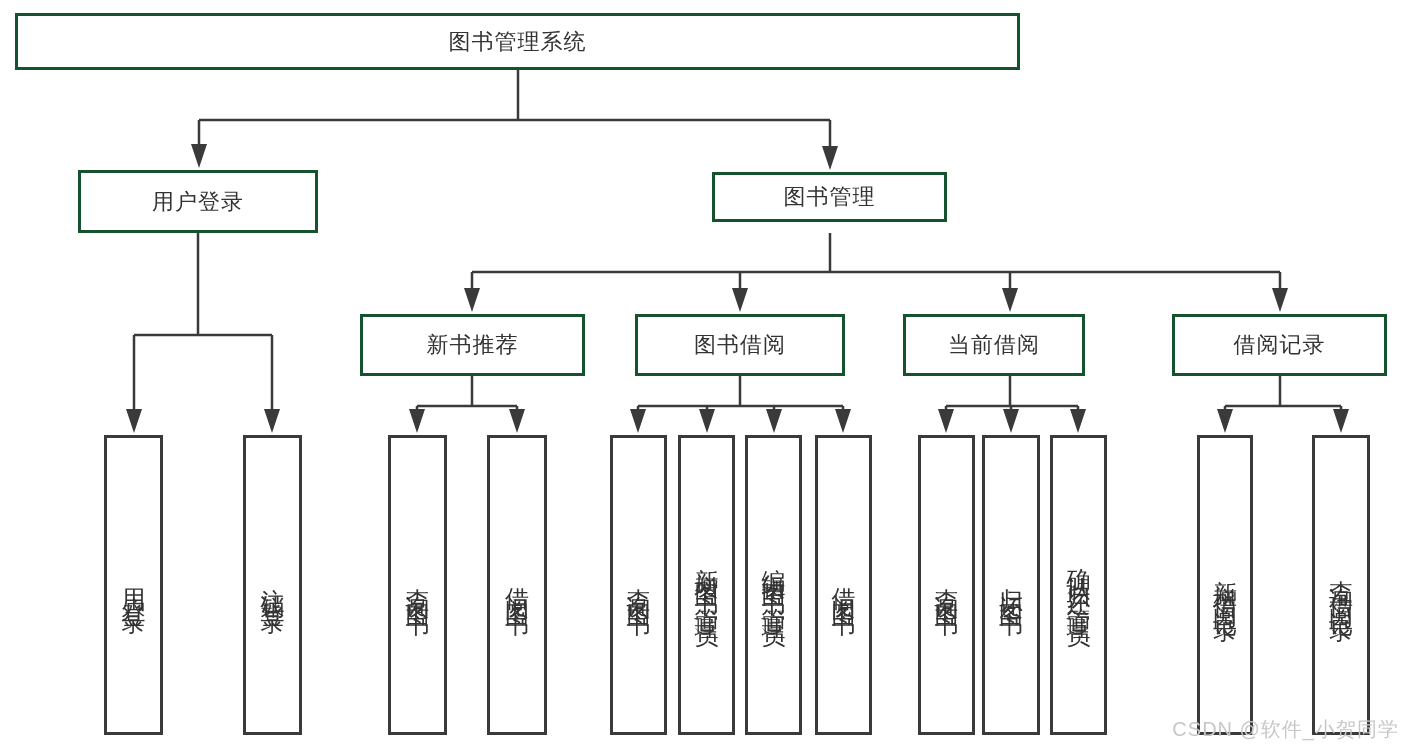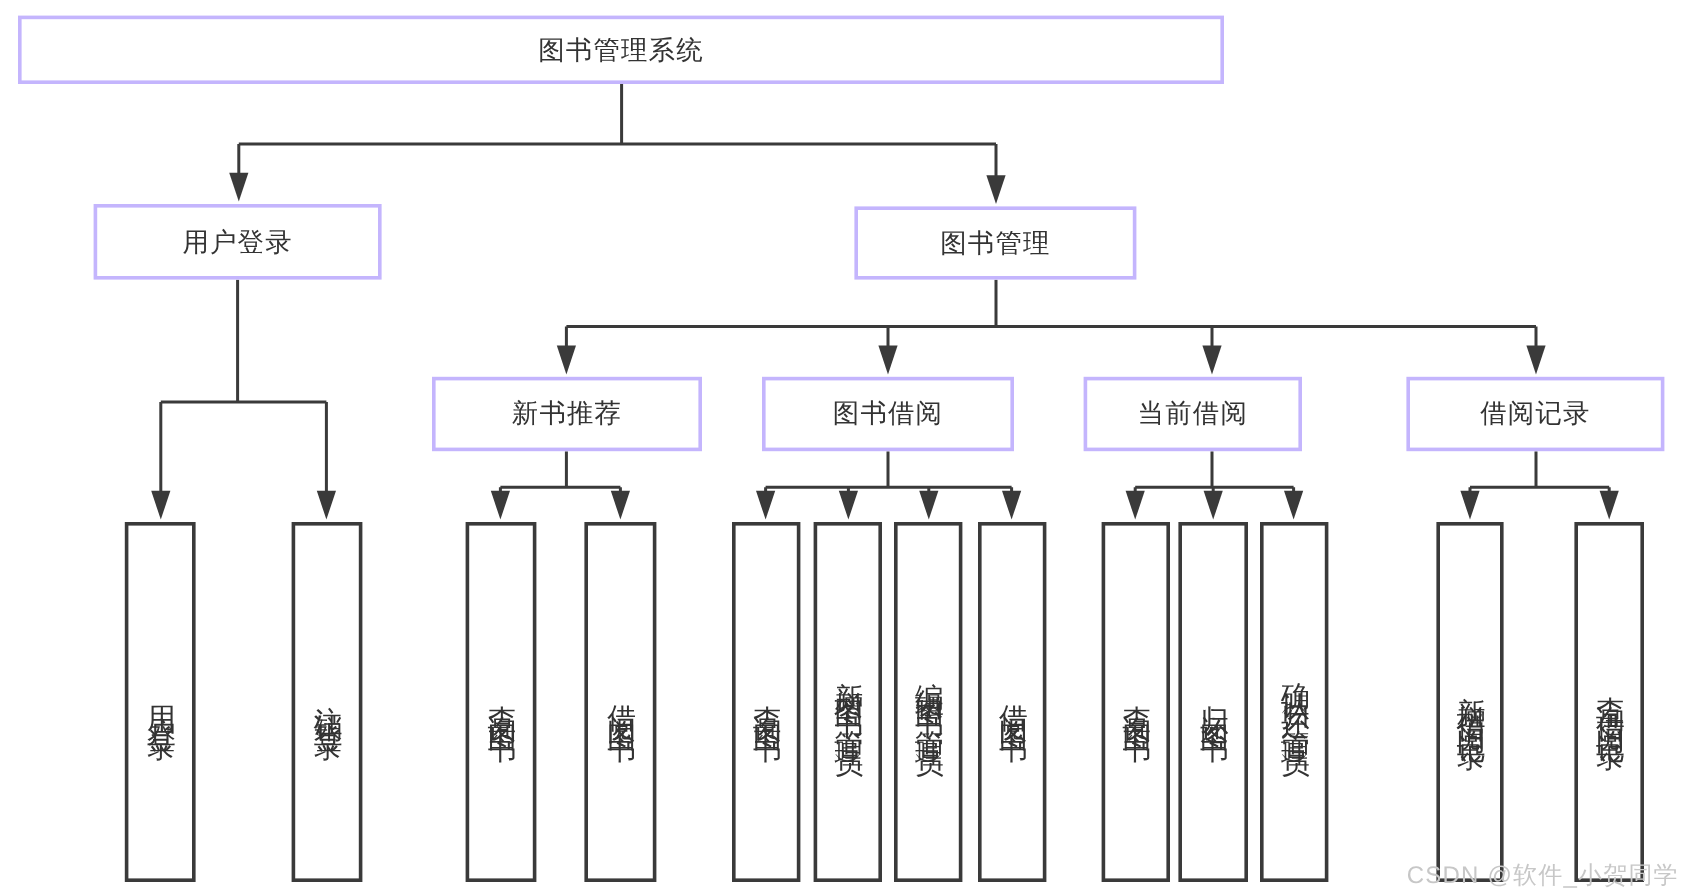--- a/index.html
+++ b/index.html
@@ -3,21 +3,21 @@
 <meta charset="utf-8">
 <style>
   html,body{margin:0;padding:0;background:#fff;}
   #canvas{
     position:relative;width:1405px;height:747px;background:#fff;overflow:hidden;
     font-family:"Liberation Sans",sans-serif;color:#333;
   }
   #wires{position:absolute;left:0;top:0;z-index:1;}
   .node{
     position:absolute;z-index:2;box-sizing:border-box;background:#fff;
-    border:3px solid #c4b5fd;display:flex;align-items:center;justify-content:center;
+    border:3px solid #14532d;display:flex;align-items:center;justify-content:center;
     font-size:22px;letter-spacing:1px;color:#333;
   }
   .leaf{
     position:absolute;top:435px;height:300px;z-index:2;box-sizing:border-box;background:#fff;
     border:3px solid #3a3a3a;display:flex;align-items:center;justify-content:center;
   }
   .vtext{
     writing-mode:vertical-rl;font-size:24px;letter-spacing:8px;line-height:1;color:#333;
     white-space:nowrap;
   }
@@ -67,21 +67,21 @@
       <polygon points="1003,409 1019,409 1011,433"></polygon>
       <polygon points="1070,409 1086,409 1078,433"></polygon>
       <polygon points="1217,409 1233,409 1225,433"></polygon>
       <polygon points="1333,409 1349,409 1341,433"></polygon>
     </g>
   </svg>
 
   <div class="node" style="left:15px;top:13px;width:1005px;height:57px">图书管理系统</div>
 
   <div class="node" style="left:78px;top:170px;width:240px;height:63px">用户登录</div>
-  <div class="node" style="left:712px;top:172px;width:235px;height:61px">图书管理</div>
+  <div class="node" style="left:712px;top:172px;width:235px;height:50px">图书管理</div>
 
   <div class="node" style="left:635px;top:314px;width:210px;height:62px">图书借阅</div>
   <div class="node" style="left:360px;top:314px;width:225px;height:62px">新书推荐</div>
   <div class="node" style="left:903px;top:314px;width:182px;height:62px">当前借阅</div>
   <div class="node" style="left:1172px;top:314px;width:215px;height:62px">借阅记录</div>
 
   <div class="leaf" style="left:104px;width:59px">
     <span class="vtext">用户登录</span>
   </div>
   <div class="leaf" style="left:243px;width:59px">

